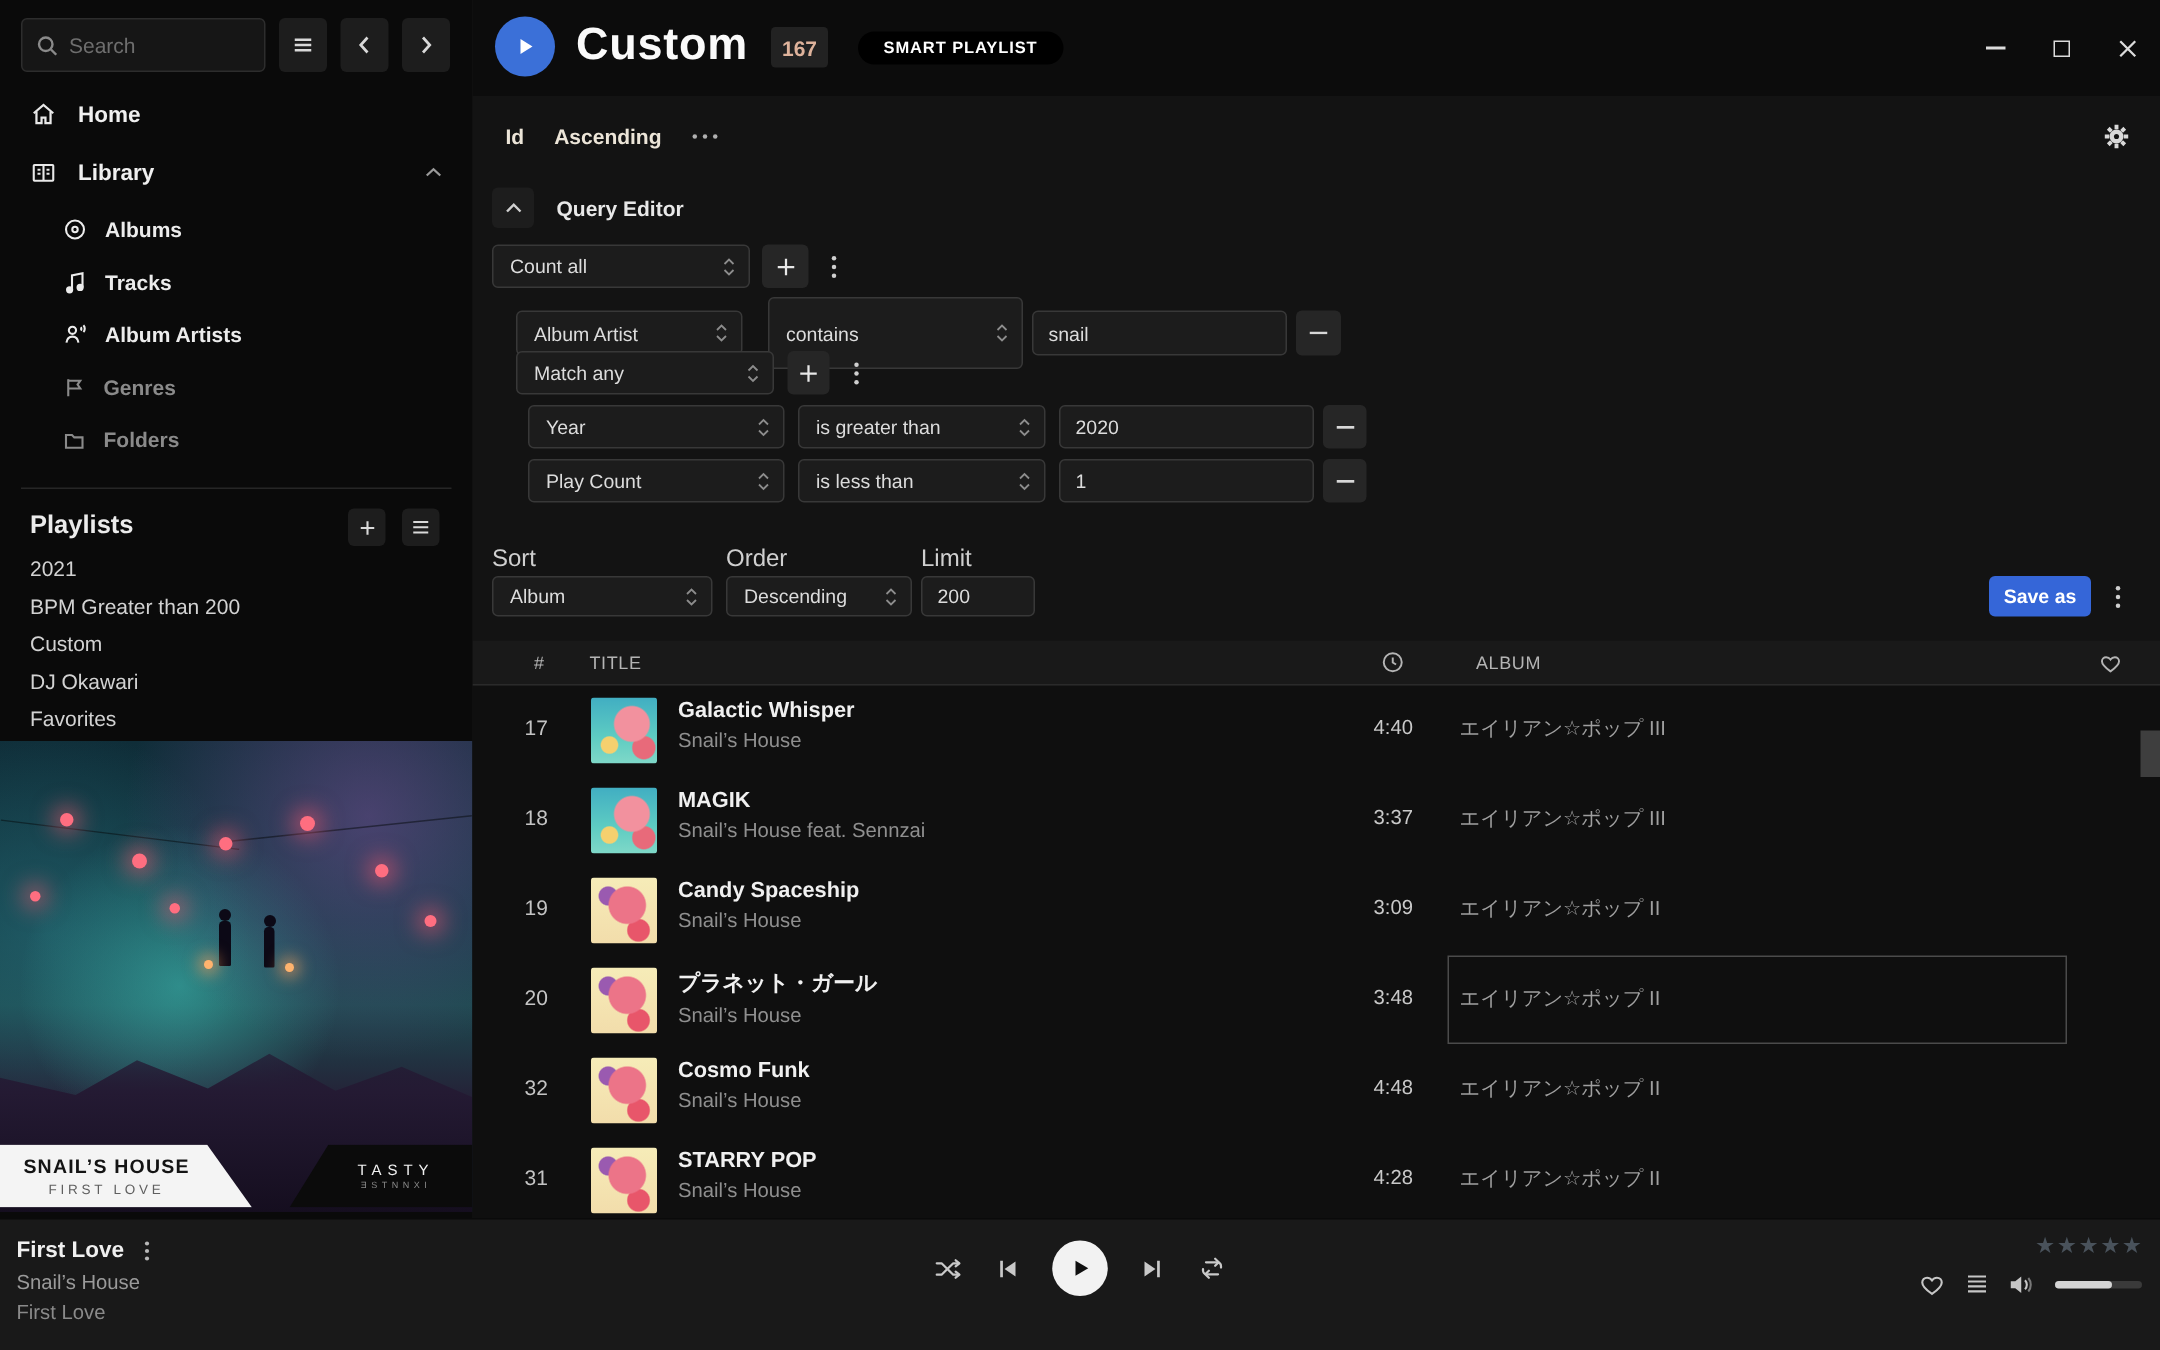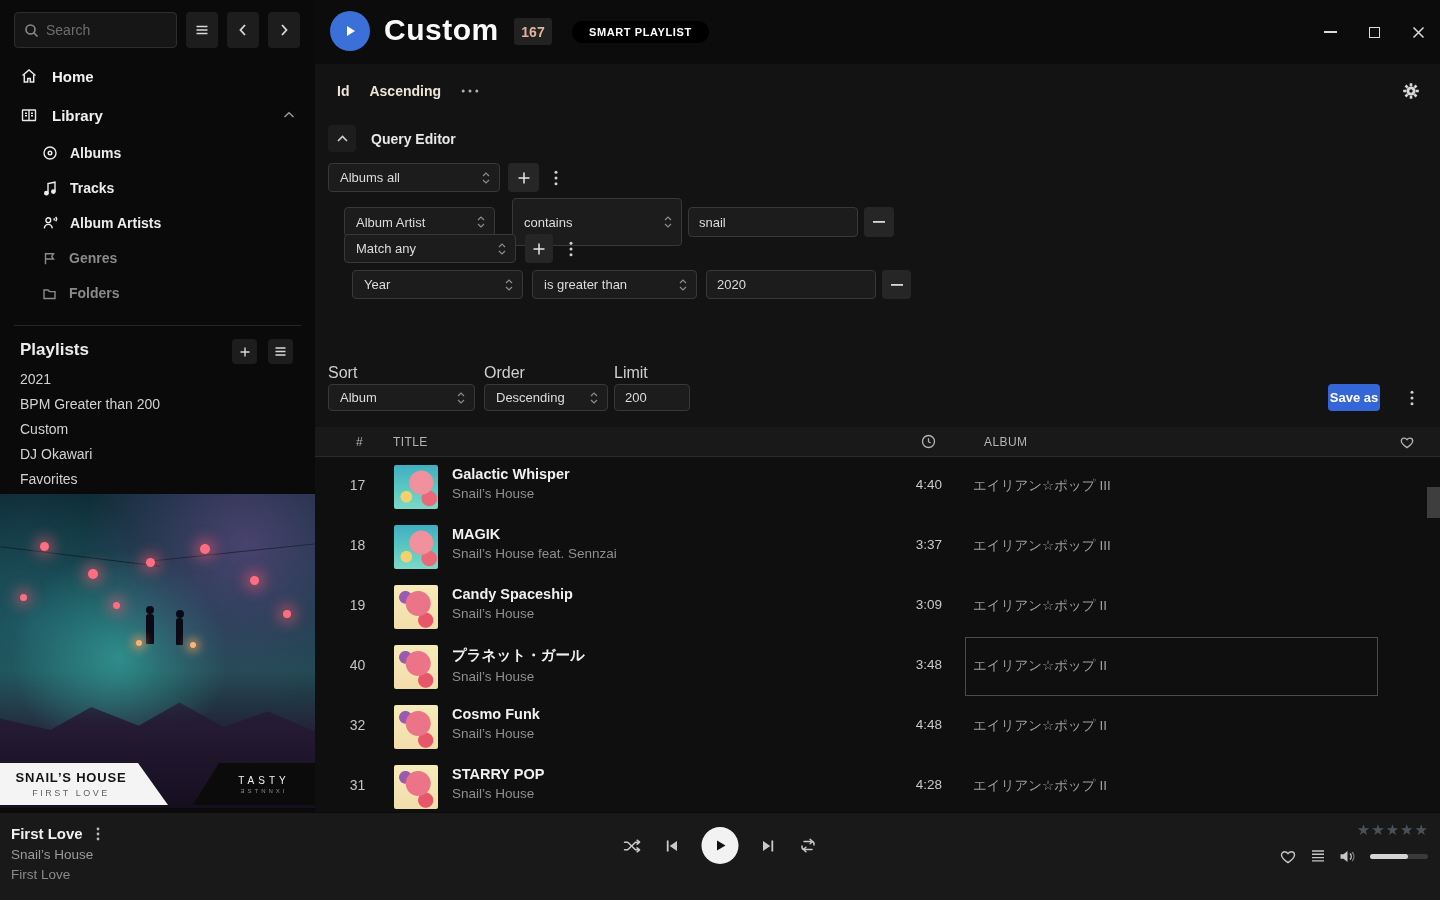--- a/index.html
+++ b/index.html
@@ -94,21 +94,21 @@
   .select .lbl { flex:1; }
   .tinput { background:#1c1c1c; border:1px solid #383838; border-radius:4px; height:29px; padding:0 10px;
             font-size:13px; color:#dcdcdc; font-family:inherit; outline:none; }
   .plus-btn { height:29px; background:#262626; border-radius:4px; color:#e8e8e8;
               display:flex; align-items:center; justify-content:center; cursor:pointer; }
   .kebab-btn { width:18px; height:29px; display:flex; align-items:center; justify-content:center;
                color:#cfcfcf; cursor:pointer; }
   .minus-btn { width:30px; height:29px; background:#262626; border-radius:4px; color:#d8d8d8;
                display:flex; align-items:center; justify-content:center; cursor:pointer; }
   .flabel { position:absolute; top:364px; font-size:16px; color:#cfcfcf; }
-  .save-btn { position:absolute; top:384px; right:60px; width:52px; height:27px; background:#3566d8;
+  .save-btn { position:absolute; top:384px; right:46px; width:68px; height:27px; background:#3566d8;
               border-radius:4px; color:#fff; font-size:13px; font-weight:700;
               display:flex; align-items:center; justify-content:center; cursor:pointer; }
 
   
   .table-region { position:absolute; top:427px; left:0; right:0; bottom:0; background:#0f0f0f; }
   .thead { position:absolute; top:0; left:0; right:0; height:30px; background:#191919;
            border-bottom:1px solid #2a2a2a; color:#b4b4b4; font-size:12px; letter-spacing:.4px; }
   .thead .hc { position:absolute; top:8px; }
   .rows { position:absolute; top:30px; left:0; right:0; bottom:0; }
   .trow { position:absolute; left:0; right:13px; height:60px; }
@@ -379,21 +379,21 @@
           <svg width="13" height="9" viewBox="0 0 13 9" fill="none" stroke="#d0d0d0" stroke-width="1.6">
               <path d="M2 7l4.5-4.5L11 7"></path>
             </svg>
         </span>
       </div>
       <span class="qe-title">Query Editor</span>
     </div>
 
     <div class="frow" style="top:163px; left:13px; gap:8px;">
       <div class="select" style="width:172px;">
-        <span class="lbl">Albums all</span>
+        <span class="lbl">Count all</span>
         <span>
             <svg width="8" height="14" viewBox="0 0 8 14" fill="none" stroke="#8c8c8c" stroke-width="1.2">
               <path d="M1 5l3-3 3 3M1 9l3 3 3-3"></path>
             </svg>
           </span>
       </div>
       <div class="plus-btn" style="width:31px;">
         <span>
             <svg width="14" height="14" viewBox="0 0 14 14" stroke="#e8e8e8" stroke-width="1.5">
               <path d="M7 1.5v11M1.5 7h11"></path>
@@ -485,20 +485,46 @@
       <input class="tinput" style="width: 170px; margin-right: 6px;" value="2020">
       <div class="minus-btn" style="width:29px;">
         <span>
             <svg width="12" height="2" viewBox="0 0 12 2">
               <rect width="12" height="1.8" fill="#d8d8d8"></rect>
             </svg>
           </span>
       </div>
     </div>
 
+    <div class="frow" style="top:306px; left:37px;">
+      <div class="select" style="width:171px; margin-right:9px;">
+        <span class="lbl">Play Count</span>
+        <span>
+            <svg width="8" height="14" viewBox="0 0 8 14" fill="none" stroke="#8c8c8c" stroke-width="1.2">
+              <path d="M1 5l3-3 3 3M1 9l3 3 3-3"></path>
+            </svg>
+          </span>
+      </div>
+      <div class="select" style="width:165px; margin-right:9px;">
+        <span class="lbl">is less than</span>
+        <span>
+            <svg width="8" height="14" viewBox="0 0 8 14" fill="none" stroke="#8c8c8c" stroke-width="1.2">
+              <path d="M1 5l3-3 3 3M1 9l3 3 3-3"></path>
+            </svg>
+          </span>
+      </div>
+      <input class="tinput" style="width: 170px; margin-right: 6px;" value="1">
+      <div class="minus-btn" style="width:29px;">
+        <span>
+            <svg width="12" height="2" viewBox="0 0 12 2">
+              <rect width="12" height="1.8" fill="#d8d8d8"></rect>
+            </svg>
+          </span>
+      </div>
+    </div>
 
     <div class="flabel" style="left:13px;">Sort</div>
     <div class="flabel" style="left:169px;">Order</div>
     <div class="flabel" style="left:299px;">Limit</div>
 
     <div class="frow" style="top:384px; left:13px;">
       <div class="select" style="width:147px; height:27px; margin-right:9px;">
         <span class="lbl">Album</span>
         <span>
             <svg width="8" height="14" viewBox="0 0 8 14" fill="none" stroke="#8c8c8c" stroke-width="1.2">
@@ -575,21 +601,21 @@
           <div class="tmain">
             <div class="ttitle">Candy Spaceship</div>
             <div class="tartist">Snail’s House</div>
           </div>
           <span class="ttime">3:09</span>
           <span class="talbum">エイリアン☆ポップ II</span>
         </div>
 
         <div class="trow" style="top:180px;">
           <div class="cell-focus"></div>
-          <span class="tnum">40</span>
+          <span class="tnum">20</span>
           <div class="tthumb cov-ii"></div>
           <div class="tmain">
             <div class="ttitle">プラネット・ガール</div>
             <div class="tartist">Snail’s House</div>
           </div>
           <span class="ttime">3:48</span>
           <span class="talbum">エイリアン☆ポップ II</span>
         </div>
 
         <div class="trow" style="top:240px;">

